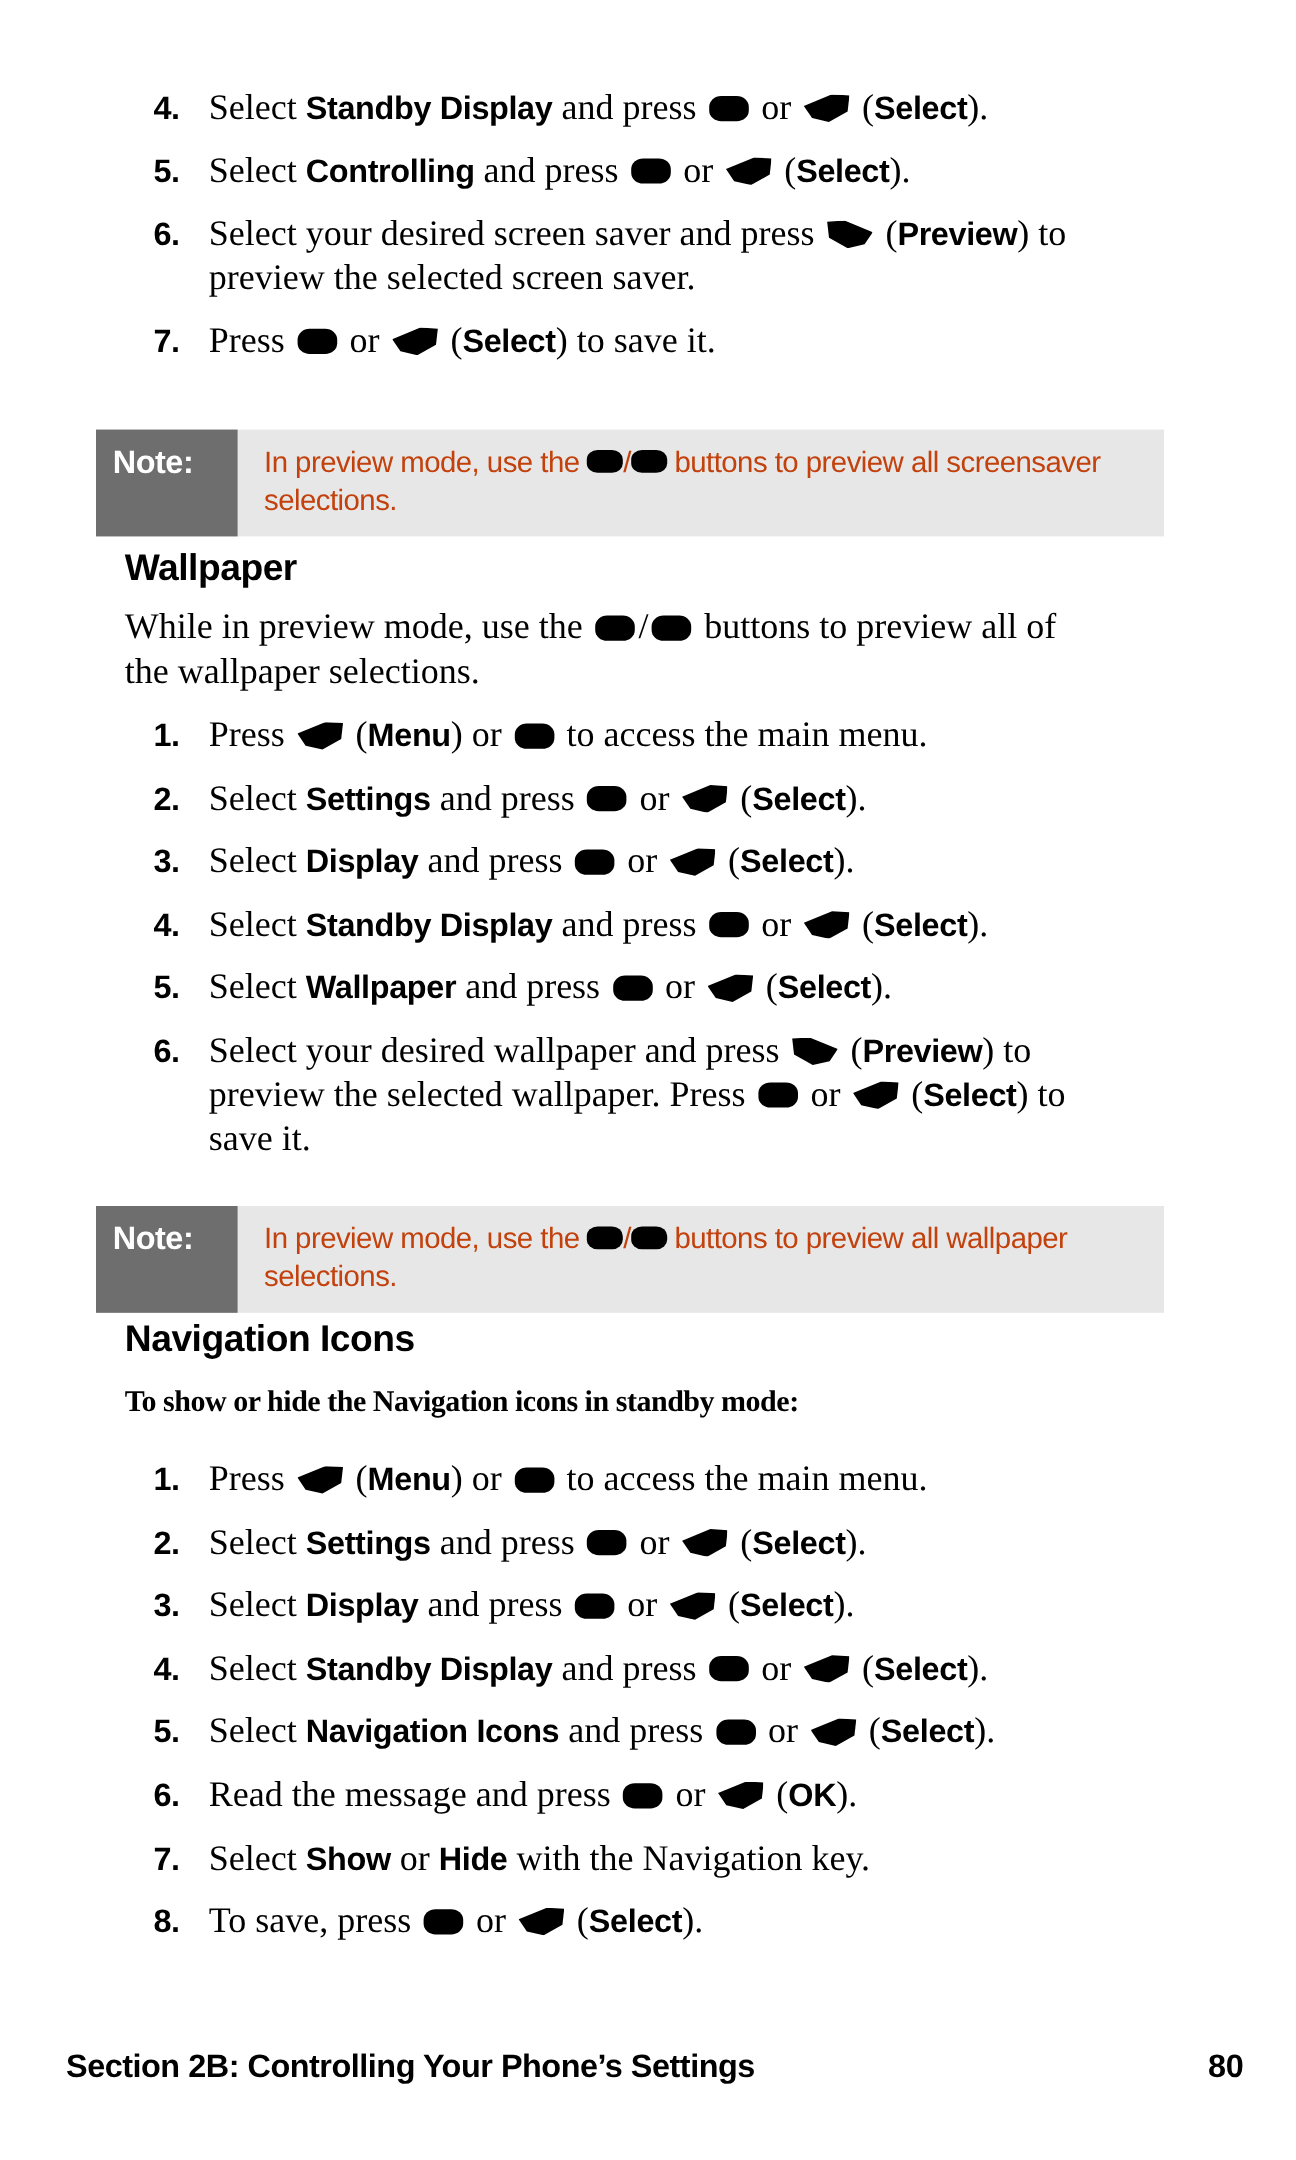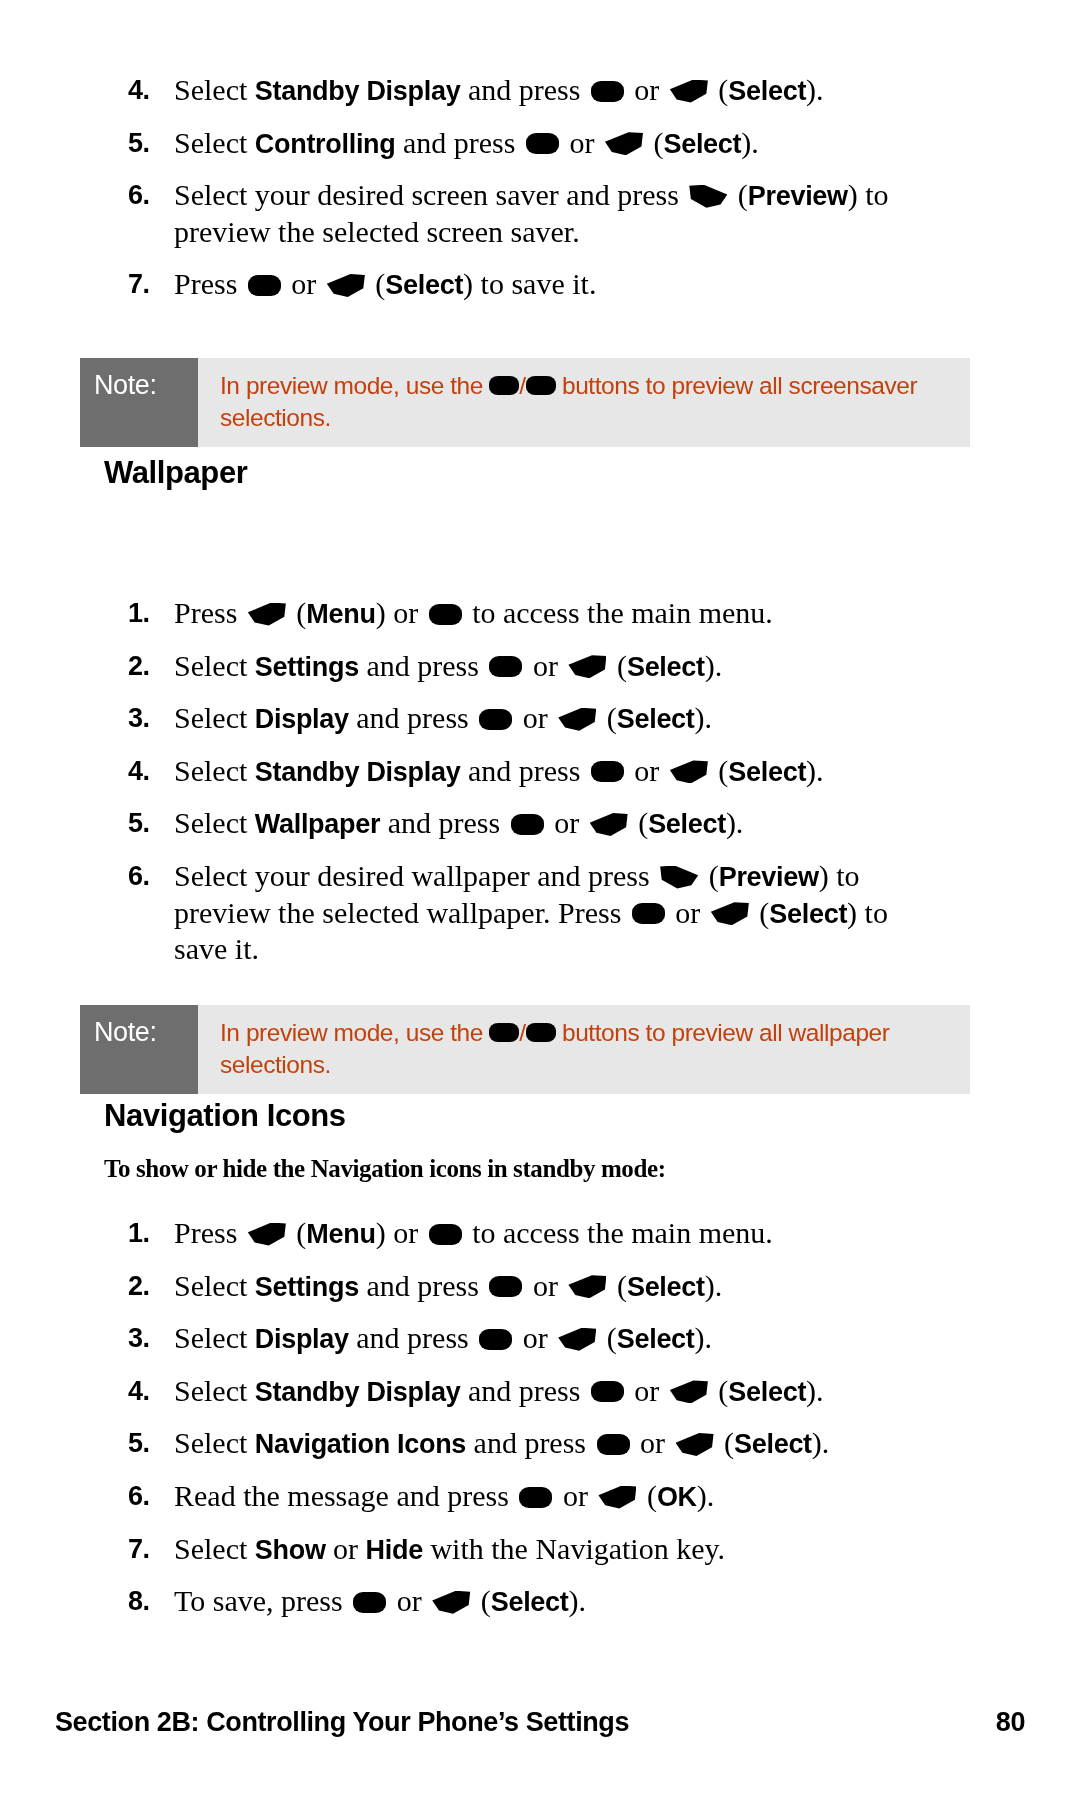--- a/index.html
+++ b/index.html
@@ -108,21 +108,21 @@
     background: #e7e7e7;
     margin: 0;
     width: 890px;
   }
   .note-label {
     flex: 0 0 auto;
     width: 118px;
     background: #6e6e6e;
     color: #ffffff;
     font-family: "Liberation Sans", "DejaVu Sans", sans-serif;
-    font-weight: normal;
+    font-weight: bold;
     font-size: 27px;
     letter-spacing: -0.4px;
     padding: 12px 0 12px 14px;
   }
   .note-text {
     flex: 1 1 auto;
     padding: 12px 16px 12px 22px;
     font-family: "Liberation Sans", "DejaVu Sans", sans-serif;
     font-size: 24.5px;
     line-height: 1.32;
@@ -149,21 +149,21 @@
   .para {
     font-size: 30px;
     line-height: 1.22;
     margin: 0;
   }
 
   
   .footer {
     position: absolute;
     left: 55px;
-    right: 55px;
+    right: 44px;
     bottom: 62px;
     display: flex;
     justify-content: space-between;
     align-items: baseline;
     font-family: "Liberation Sans", "DejaVu Sans", sans-serif;
     font-weight: bold;
     font-size: 27px;
     letter-spacing: -0.4px;
   }
 
@@ -194,20 +194,21 @@
       </li>
     </ol>
 
   <div class="note blk" style="left:80px; top:358px;">
     <div class="note-label">Note:</div>
     <div class="note-text">In preview mode, use the <span class="ico-ok-note"></span>/<span class="ico-ok-note"></span> buttons to preview all screensaver selections.</div>
   </div>
 
   <h2 class="section-head blk" style="left:104px; top:455px;">Wallpaper</h2>
 
+  <p class="para blk" style="left:104px; top:505px; width:790px;">While in preview mode, use the <span class="ico ico-ok"></span>/<span class="ico ico-ok"></span> buttons to preview all of the wallpaper selections.</p>
 
   <ol class="steps blk" style="left:128px; top:595px; width:810px;">
       <li class="step">
         <span class="step-num">1.</span>
         <span class="step-body">Press <span class="ico ico-softkey-left"></span> (<b class="k">Menu</b>) or <span class="ico ico-ok"></span> to access the main menu.</span>
       </li>
       <li class="step">
         <span class="step-num">2.</span>
         <span class="step-body">Select <b class="k">Settings</b> and press <span class="ico ico-ok"></span> or <span class="ico ico-softkey-left"></span> (<b class="k">Select</b>).</span>
       </li>

